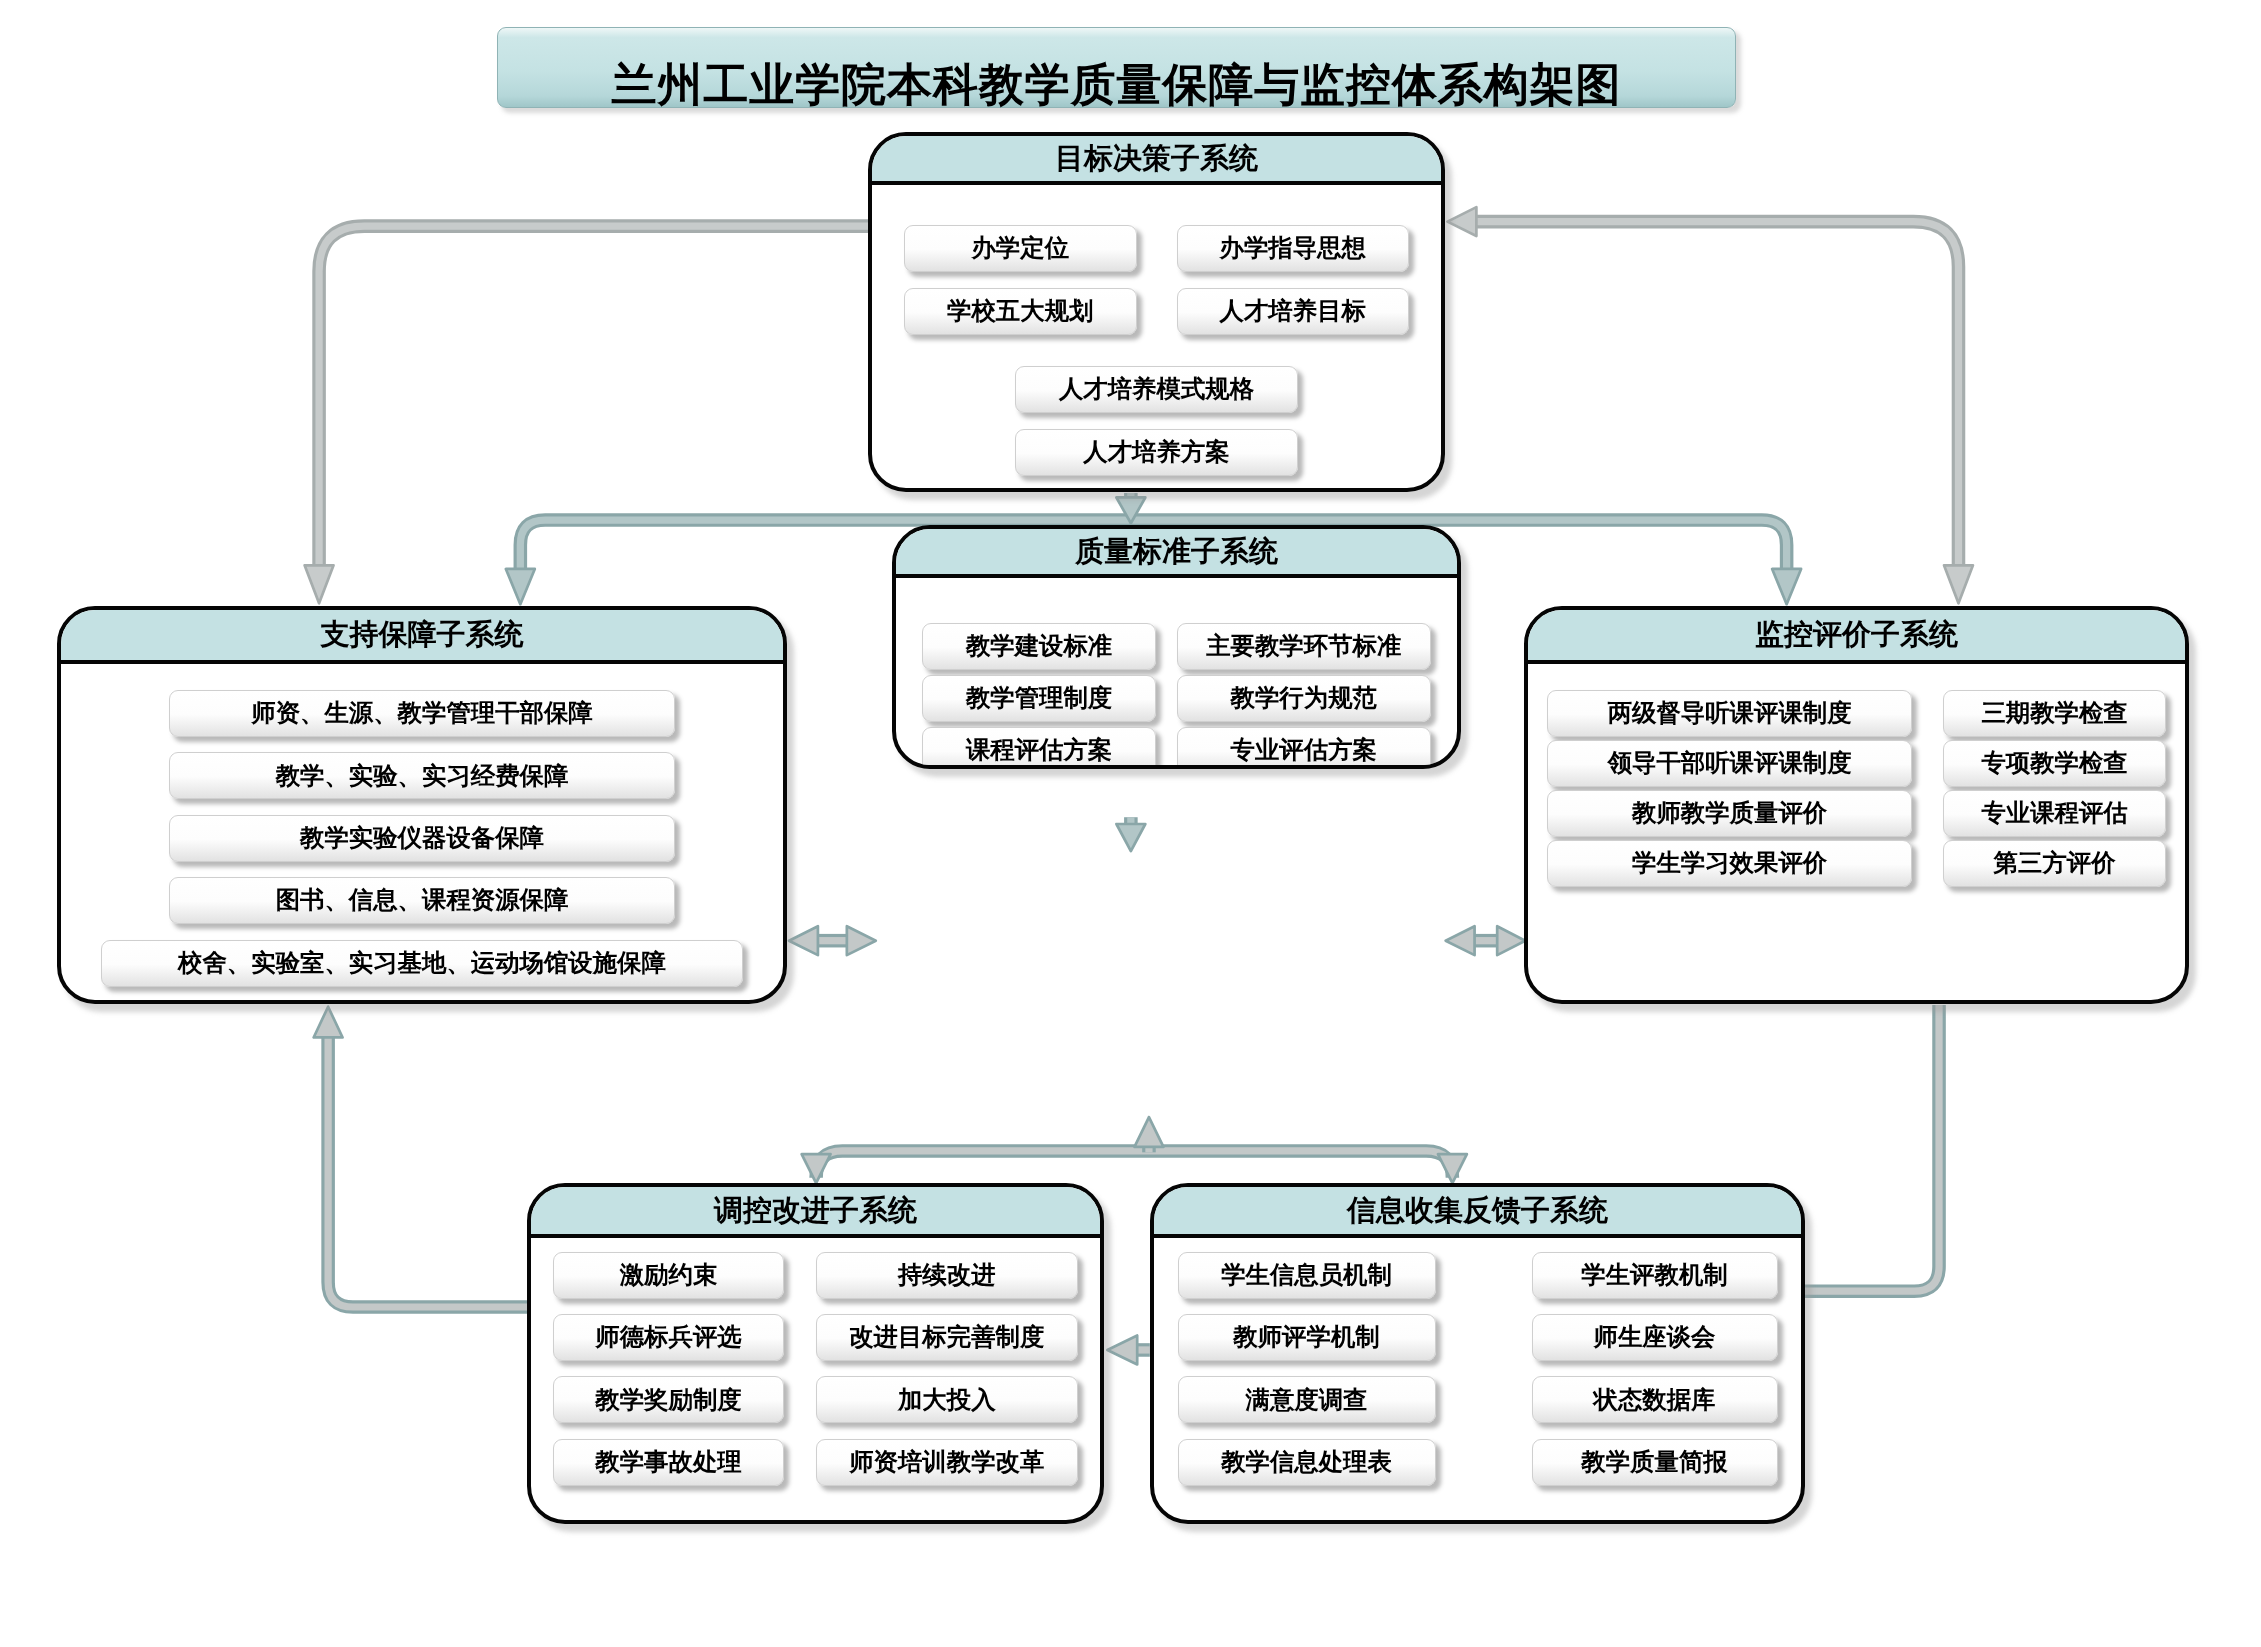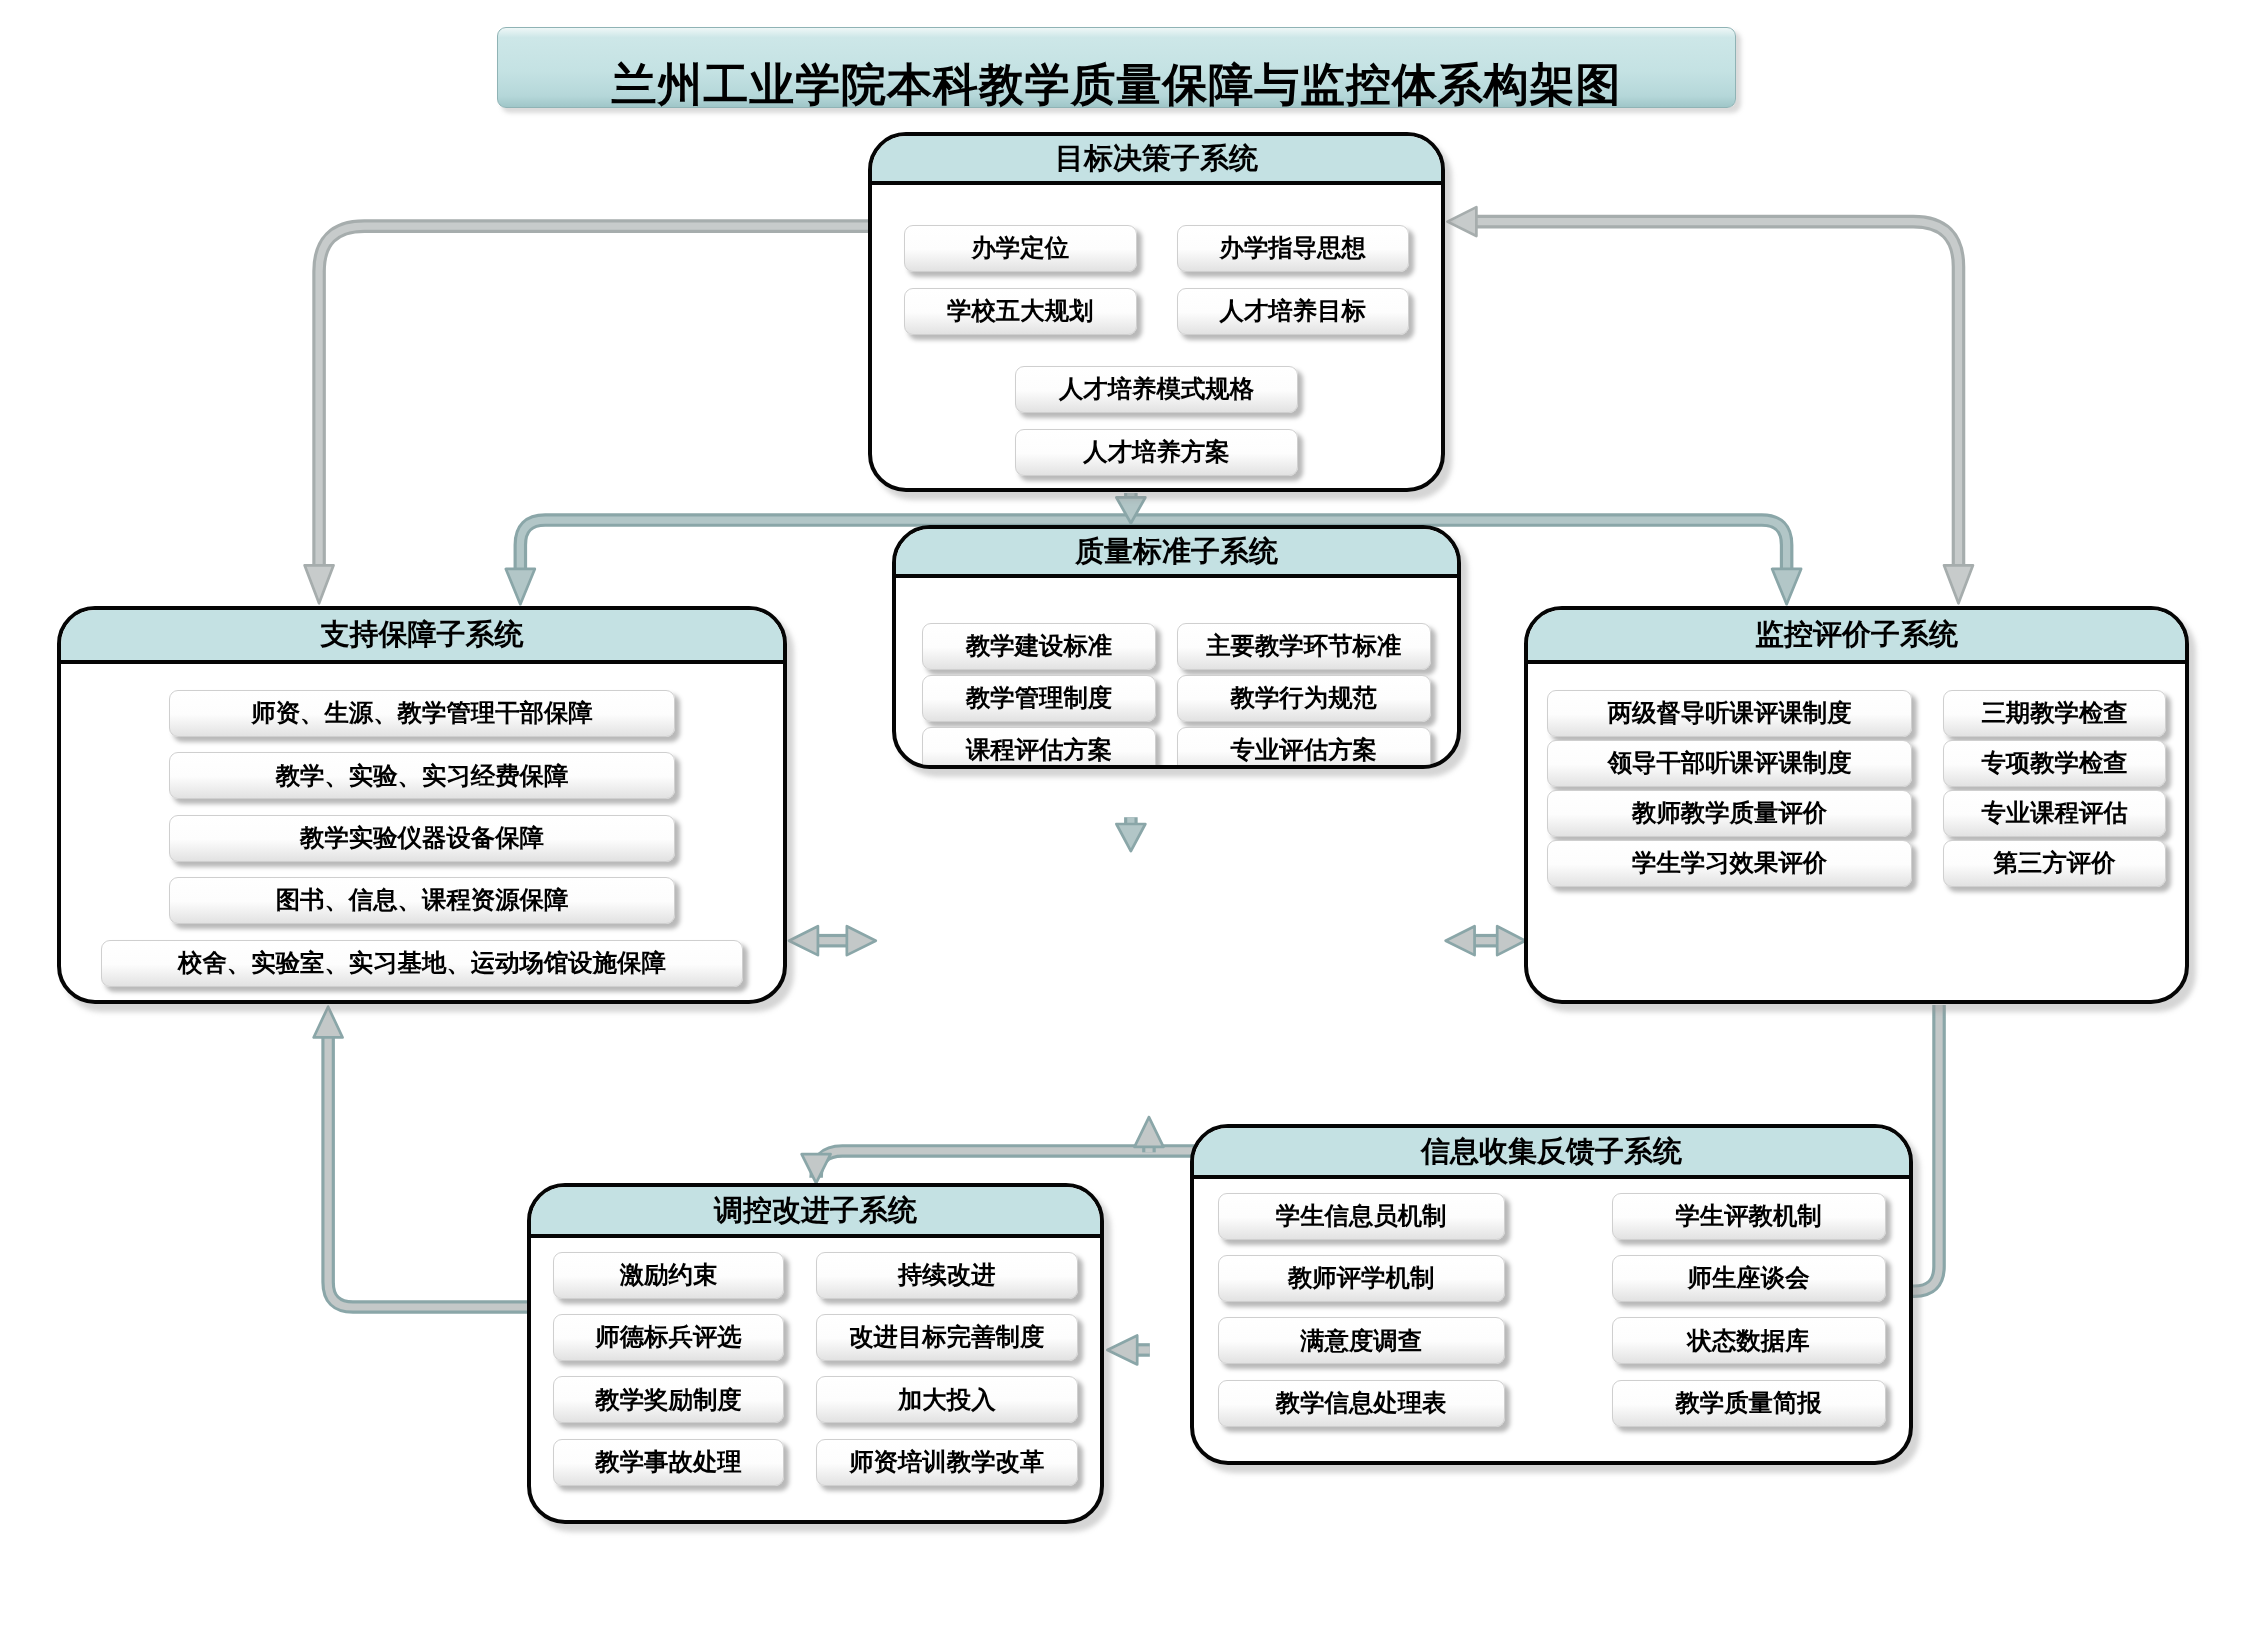--- a/index.html
+++ b/index.html
@@ -77,21 +77,21 @@
   #box-implement{left:876px;top:853px;width:569px;height:262px;}
   #box-implement .sys-header{height:45px;}
   #box-implement .sys-body{padding:22px 25px 0;grid-template-columns:48% 48%;justify-content:space-between;row-gap:16px;}
 
   
   #box-regulate{left:527px;top:1183px;width:577px;height:341px;}
   #box-regulate .sys-header{height:47px;}
   #box-regulate .sys-body{padding:13.6px 22px 0;grid-template-columns:44% 50%;justify-content:space-between;row-gap:15.4px;}
 
   
-  #box-feedback{left:1150px;top:1124px;width:723px;height:341px;margin-left:40px;}
+  #box-feedback{left:1150px;top:1183px;width:655px;height:341px;}
   #box-feedback .sys-header{height:47px;}
   #box-feedback .sys-body{padding:13.6px 23.5px 0;grid-template-columns:43% 41%;justify-content:space-between;row-gap:15.4px;}
 
   
   .co-s{fill:none;stroke:var(--line-silver);stroke-width:30px;}
   .ci-s{fill:none;stroke:var(--line-silver-core);stroke-width:16px;}
   .co-t{fill:none;stroke:var(--line-teal);stroke-width:30px;}
   .ci-t{fill:none;stroke:var(--line-teal-core);stroke-width:16px;}
   .co-m{fill:none;stroke:var(--line-teal);stroke-width:30px;}
   .ci-m{fill:none;stroke:var(--line-mixed-core);stroke-width:16px;}

